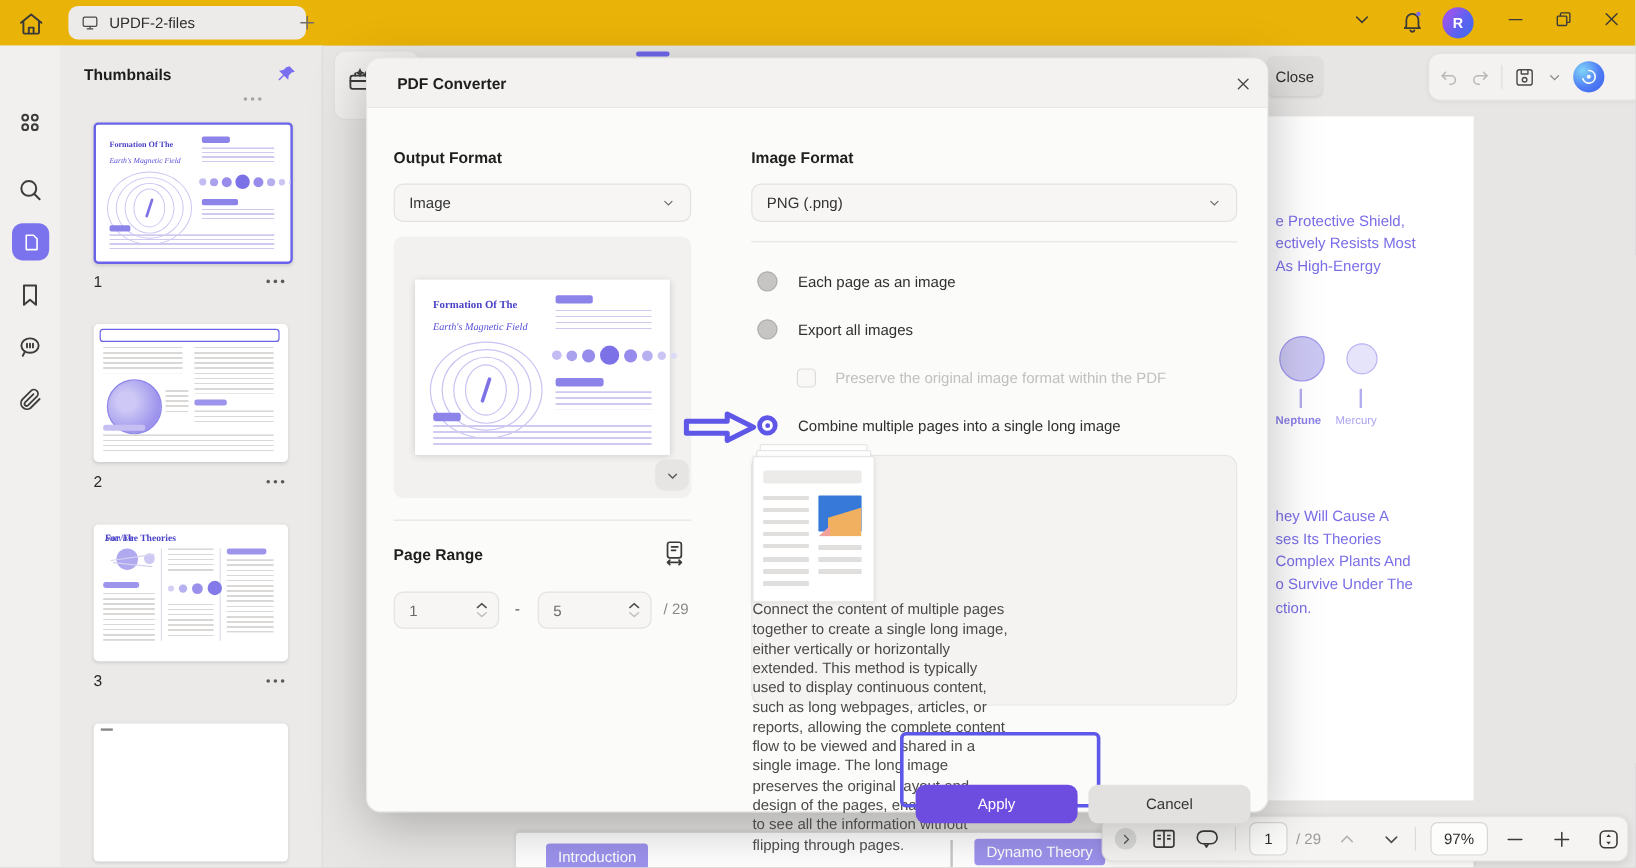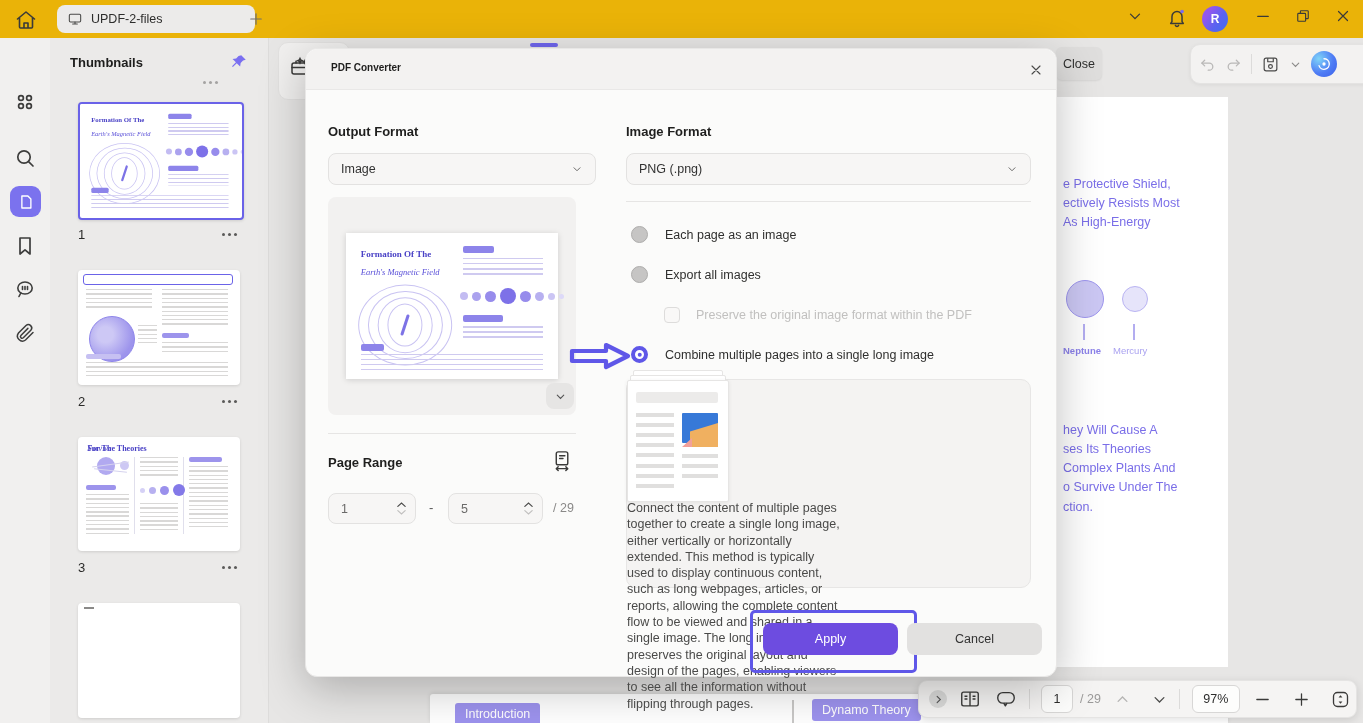--- a/index.html
+++ b/index.html
@@ -118,21 +118,21 @@
   .sb-ic{color:#3a3a39;flex:none;}
   .sb-sep{width:1px;height:20px;background:#dcdbda;flex:none;}
   .sb-field{height:26px;background:#fdfdfc;border:1px solid #d8d7d6;border-radius:6px;
             display:flex;align-items:center;justify-content:center;font-size:12.5px;color:#2d2d2c;flex:none;}
   .sb-total{font-size:12.5px;color:#9b9a99;flex:none;}
 
   
   .dialog{left:305px;top:48px;width:750px;height:627px;background:#fbfbfa;border:1px solid #e8e7e6;
           border-radius:12px;box-shadow:0 12px 45px rgba(0,0,0,.25);}
   .dlg-head{left:0;top:0;width:100%;height:41px;background:#f3f2f1;border-bottom:1px solid #e9e8e7;border-radius:12px 12px 0 0;box-sizing:border-box;}
-  .dlg-title{left:25px;top:13px;font-size:10px;font-weight:bold;color:#1e1e1d;}
+  .dlg-title{left:25px;top:13px;font-size:13px;font-weight:bold;color:#1e1e1d;}
   .dlg-x{left:722px;top:13px;width:16px;height:16px;color:#4a4a49;}
   .dlg-h2{font-size:13px;font-weight:bold;color:#1f1f1e;}
   .select{height:32px;background:#f7f6f5;border:1px solid #e3e2e1;border-radius:8px;
           font-size:12.5px;color:#333;display:flex;align-items:center;padding:0 12px;box-sizing:border-box;justify-content:space-between;}
   .select .cv{color:#6b6a69;}
   .divider{height:1px;background:#e6e5e4;}
   .preview{left:22px;top:148px;width:248px;height:218px;background:#f2f1f0;border-radius:8px;}
   .pv-page{left:18px;top:36px;box-shadow:0 1px 6px rgba(0,0,0,.15);}
   .pv-chev{left:240px;top:334px;width:28px;height:26px;background:#e6e5e4;border-radius:8px;
            display:flex;align-items:center;justify-content:center;color:#555;}
@@ -143,21 +143,21 @@
   .opt-radio.sel{background:#fff;border:4.5px solid #5f57e8;position:relative;}
   .opt-radio.sel::after{content:"";position:absolute;left:50%;top:50%;width:4.5px;height:4.5px;border-radius:50%;
                         background:#5f57e8;transform:translate(-50%,-50%);}
   .opt-check{width:16px;height:16px;border-radius:4px;border:1.5px solid #dddcdb;background:#f9f8f7;box-sizing:border-box;flex:none;}
   .opt-row{display:flex;align-items:center;gap:17px;font-size:12.5px;color:#2f2f2e;}
   .opt-row.disabled{color:#c1c0bf;}
   .desc-card{left:320px;top:330px;width:405px;height:209px;background:#f4f3f2;border:1px solid #e7e6e5;border-radius:10px;box-sizing:border-box;}
   .desc-text{left:175px;top:12px;width:214px;font-size:12.5px;line-height:16.3px;color:#4a4a49;}
   .illus{left:40px;top:50px;width:100px;height:120px;}
   .illus .sheet{position:absolute;background:#fff;border:1px solid #e6e5e4;border-radius:2px;}
-  .btn{height:32px;border-radius:8px;font-size:12.5px;display:flex;align-items:center;justify-content:center;box-sizing:border-box;}
+  .btn{height:32px;border-radius:8px;font-size:12.5px;display:flex;align-items:center;justify-content:center;box-sizing:border-box;margin-top:31px;}
   .btn-apply{left:457px;top:574px;width:135px;background:#6d4ce0;color:#fff;}
   .btn-cancel{left:601px;top:574px;width:135px;background:#e2e1e0;color:#333;}
   .anno-box{left:444px;top:561px;width:161px;height:57px;border:3px solid #5f57e8;border-radius:5px;}
   .anno-arrow{left:263px;top:293px;width:62px;height:28px;}
 </style>
 </head>
 <body>
 
 <div class="stage">
 
@@ -475,21 +475,21 @@
   <div class="abs dialog">
     <div class="abs dlg-head"></div>
     <div class="abs dlg-title">PDF Converter</div>
     <div class="abs dlg-x">
       <svg viewBox="0 0 24 24" fill="none" stroke="currentColor" stroke-width="1.7" stroke-linecap="round">
           <path d="M6 6l12 12M18 6L6 18"></path>
         </svg>
     </div>
 
     <div class="abs dlg-h2" style="left:22px;top:75px;">Output Format</div>
-    <div class="abs select" style="left:22px;top:104px;width:268px;">
+    <div class="abs select" style="left:22px;top:104px;width:248px;">
       <span>Image</span>
       <span class="cv">
           <svg width="12" height="12" viewBox="0 0 24 24" fill="none" stroke="currentColor" stroke-width="2" stroke-linecap="round">
             <path d="M6 9.5l6 6 6-6"></path>
           </svg>
         </span>
     </div>
 
     <div class="abs preview">
       <div class="abs pv-page">

